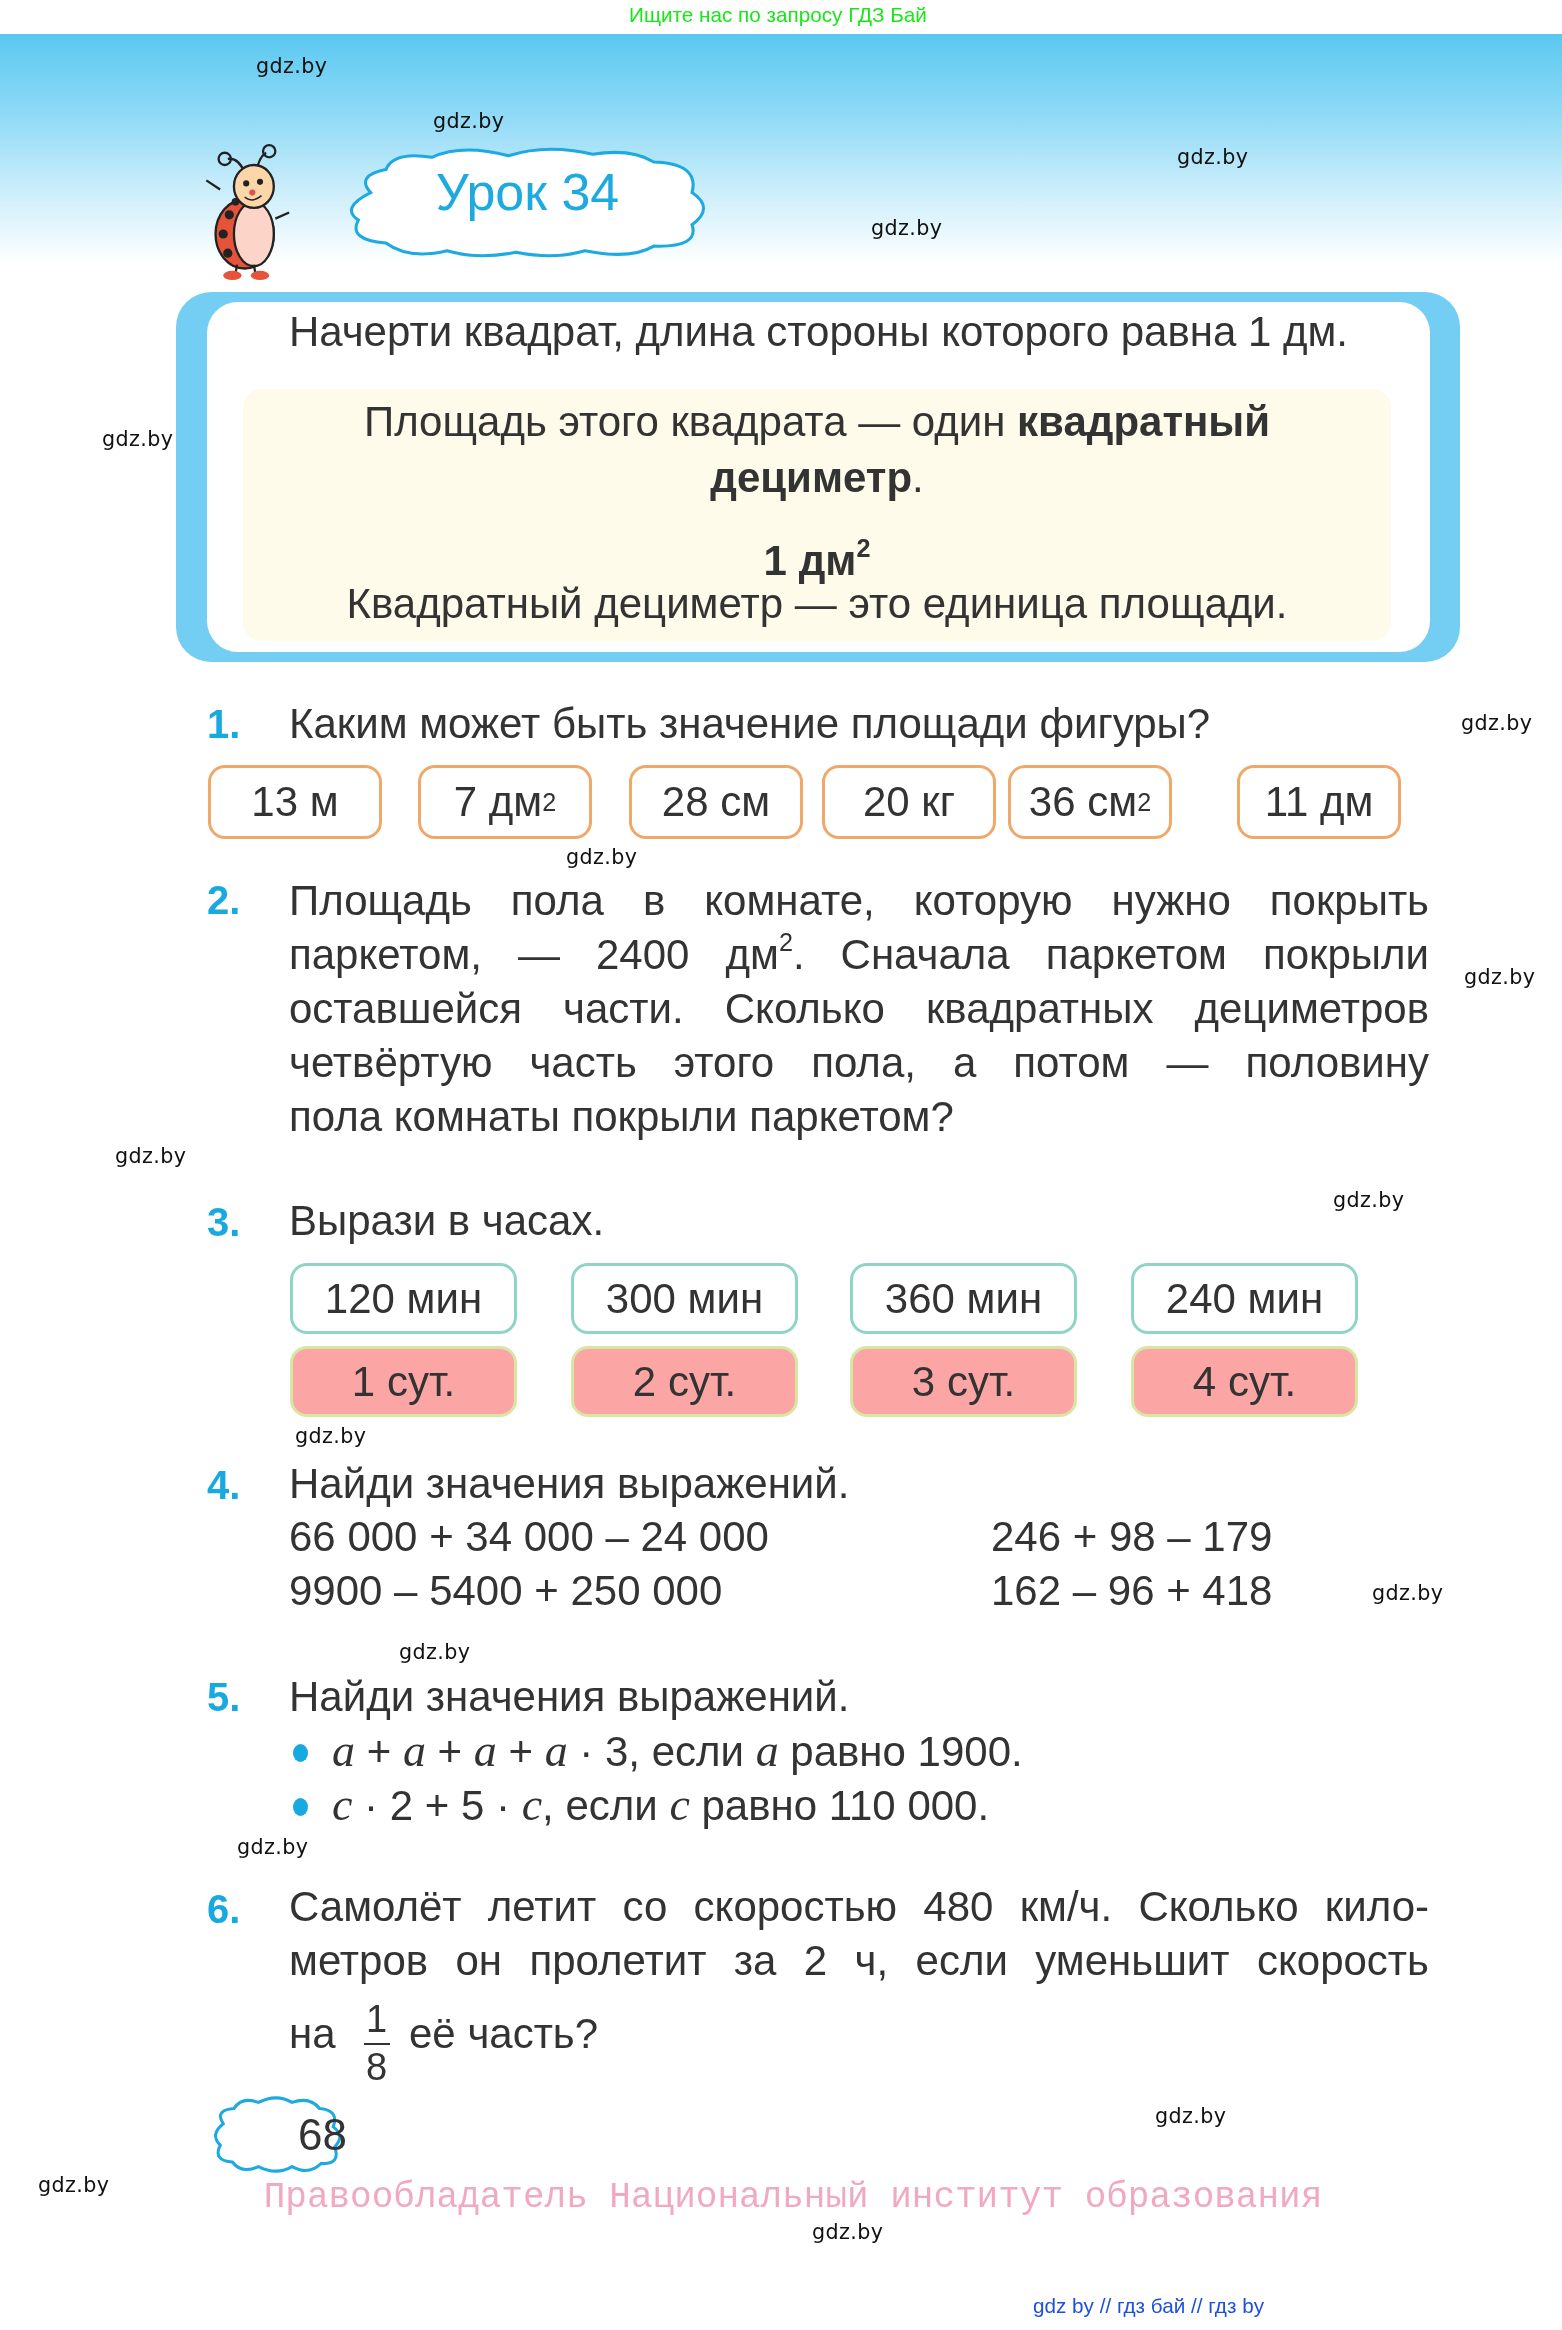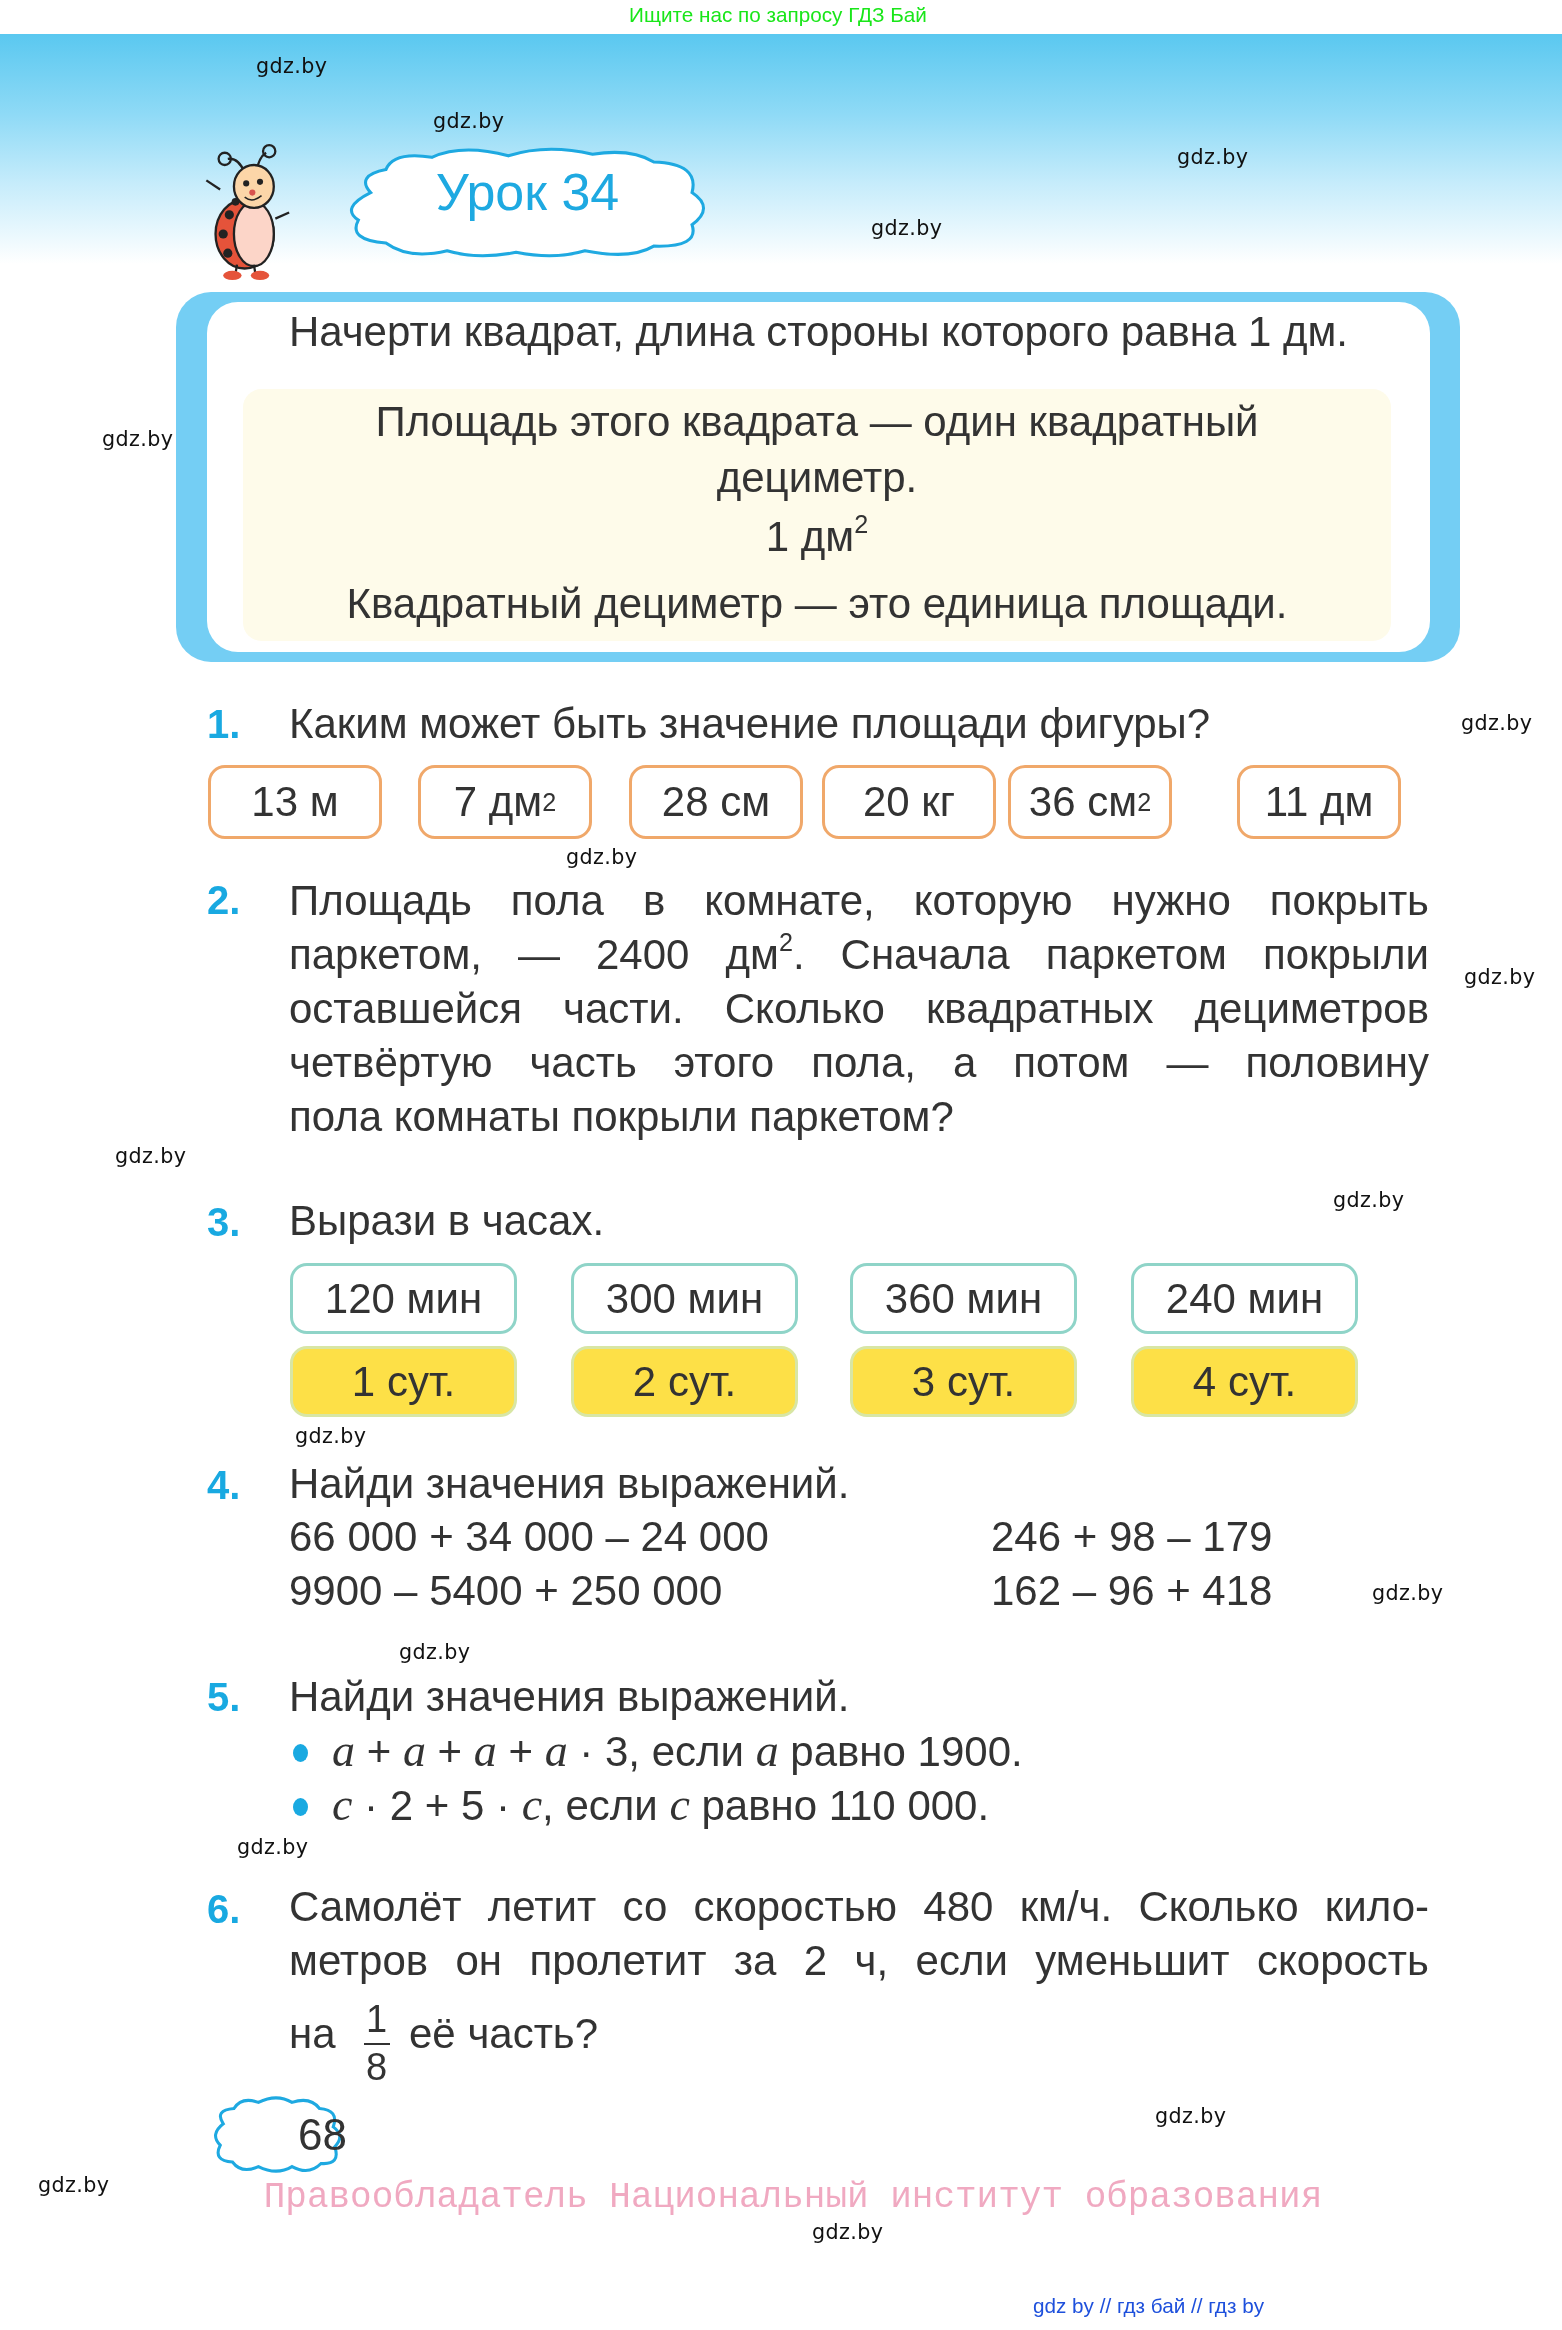--- a/index.html
+++ b/index.html
@@ -41,21 +41,21 @@
     position:absolute; left:207px; top:308px; width:1223px; text-align:center;
     font-size:42px; color:#333;
   }
   .rule-yellow {
     position:absolute; left:243px; top:389px; width:1148px; height:252px;
     background:#fefbea; border-radius:18.4px;
   }
   .rule-line {
     position:absolute; left:243px; width:1148px; text-align:center; font-size:42px; color:#333;
   }
-  .b { font-weight:normal; }
+  .b { font-weight:bold;margin-top:24px; }
   sup.s { font-size:0.6em; vertical-align:0.7em; line-height:0; }
 
   .num {
     position:absolute; left:207px; font-size:40px; font-weight:bold; color:#19a9e1;
   }
   .task {
     position:absolute; left:289px; font-size:42px; color:#333; white-space:nowrap;
   }
   .para {
     position:absolute; left:289px; width:1140px; font-size:42px; color:#333;
@@ -68,21 +68,21 @@
     border:3.1px solid #f0a86a; border-radius:17px; background:#fff;
     display:flex; align-items:center; justify-content:center;
     font-size:42px; color:#333; box-sizing:content-box;
   }
   .gbox {
     position:absolute; width:221px; height:65px; border:3.1px solid #8fd4c8; border-radius:17px;
     display:flex; align-items:center; justify-content:center; font-size:42px; color:#333; background:#fff;
   }
   .ybox {
     position:absolute; width:221px; height:65px; border:3.1px solid #d8e6a4; border-radius:17px;
-    display:flex; align-items:center; justify-content:center; font-size:42px; color:#333; background:#fde047;
+    display:flex; align-items:center; justify-content:center; font-size:42px; color:#333; background:#fca5a5;
   }
   .expr { position:absolute; font-size:42px; color:#333; white-space:nowrap; }
   .bullet {
     position:absolute; left:293px; width:15.3px; height:18.4px; border-radius:50%; background:#19a9e1;
   }
   .var { font-family:"Liberation Serif", "DejaVu Serif", serif; font-style:italic; font-size:46px; }
   .frac {
     position:absolute; left:361px; top:1998px; width:31px; text-align:center; font-size:38px; color:#333; line-height:43px;
   }
   .frac .bar { display:block; width:26px; height:2.3px; background:#333; margin:1.5px auto; }

